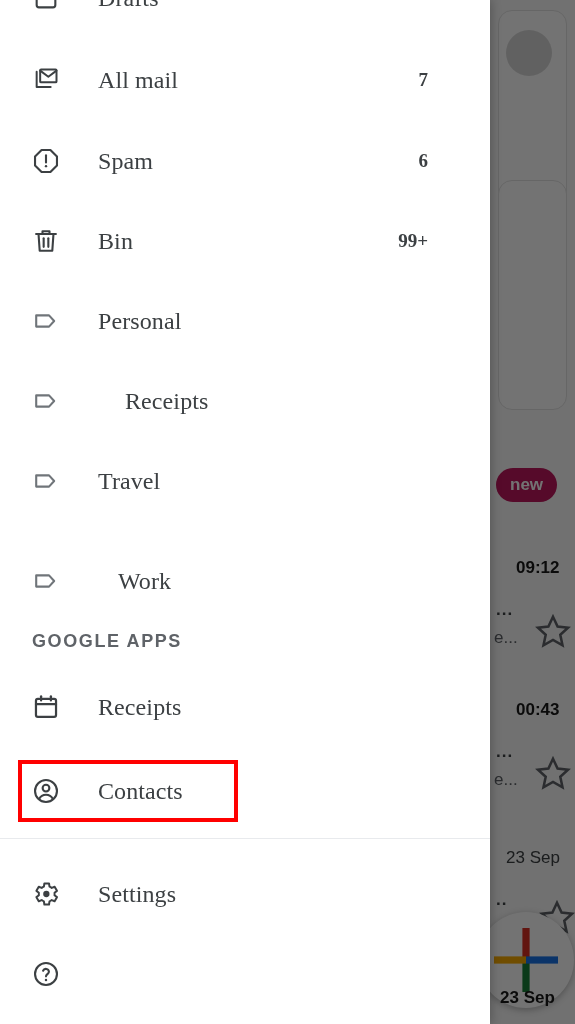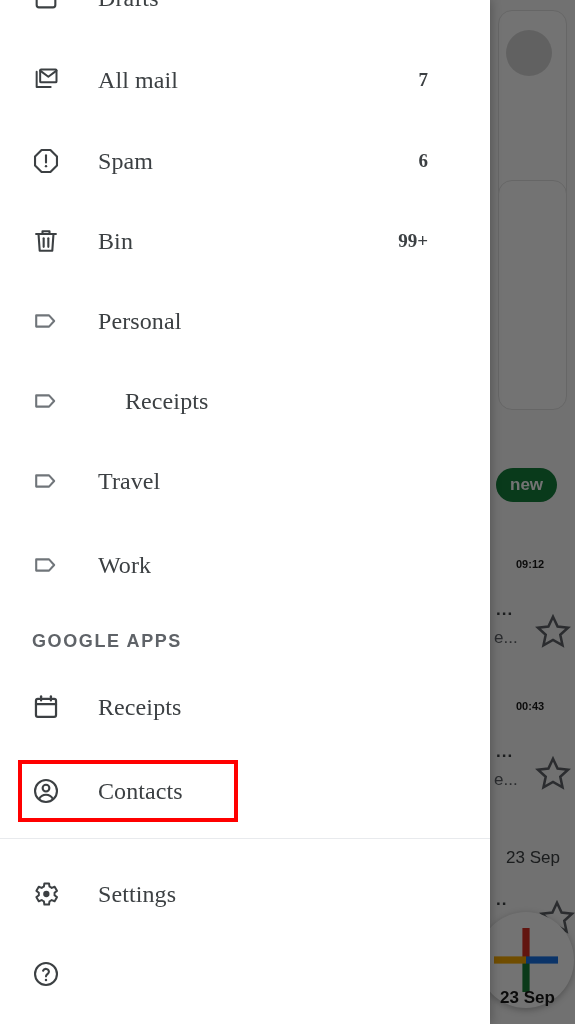--- a/index.html
+++ b/index.html
@@ -31,31 +31,31 @@
   .bg-avatar {
     position:absolute;
     width:46px; height:46px;
     border-radius:50%;
     background:#d8d8d8;
   }
   .bg-pill {
     position:absolute;
     height:34px;
     border-radius:17px;
-    background:#15803d;
+    background:#be185d;
     color:#ffffff;
     font-size:17px;
     font-weight:bold;
     line-height:34px;
     padding:0 14px;
     white-space:nowrap;
   }
   .bg-time {
     position:absolute;
-    font-size:11px;
+    font-size:17px;
     font-weight:bold;
     color:#1a1a1a;
     white-space:nowrap;
   }
   .bg-date {
     position:absolute;
     font-size:17px;
     color:#3c4043;
     white-space:nowrap;
   }
@@ -294,21 +294,21 @@
 
     <div class="nav-row" style="top:453px;">
       <span class="nav-icon">
         <svg width="28" height="28" viewBox="0 0 24 24" fill="none" stroke="#70757a" stroke-width="1.8" stroke-linejoin="round">
           <path d="M3.6 7.2h11l4.4 4.8-4.4 4.8h-11z"></path>
         </svg>
       </span>
       <span class="nav-label">Travel</span>
     </div>
 
-    <div class="nav-row" style="top:537px;">
+    <div class="nav-row" style="top:553px;gap:20px;">
       <span class="nav-icon">
         <svg width="28" height="28" viewBox="0 0 24 24" fill="none" stroke="#70757a" stroke-width="1.8" stroke-linejoin="round">
           <path d="M3.6 7.2h11l4.4 4.8-4.4 4.8h-11z"></path>
         </svg>
       </span>
       <span class="nav-label">Work</span>
     </div>
 
     <div class="section-header" style="top:631px;">GOOGLE APPS</div>
 

